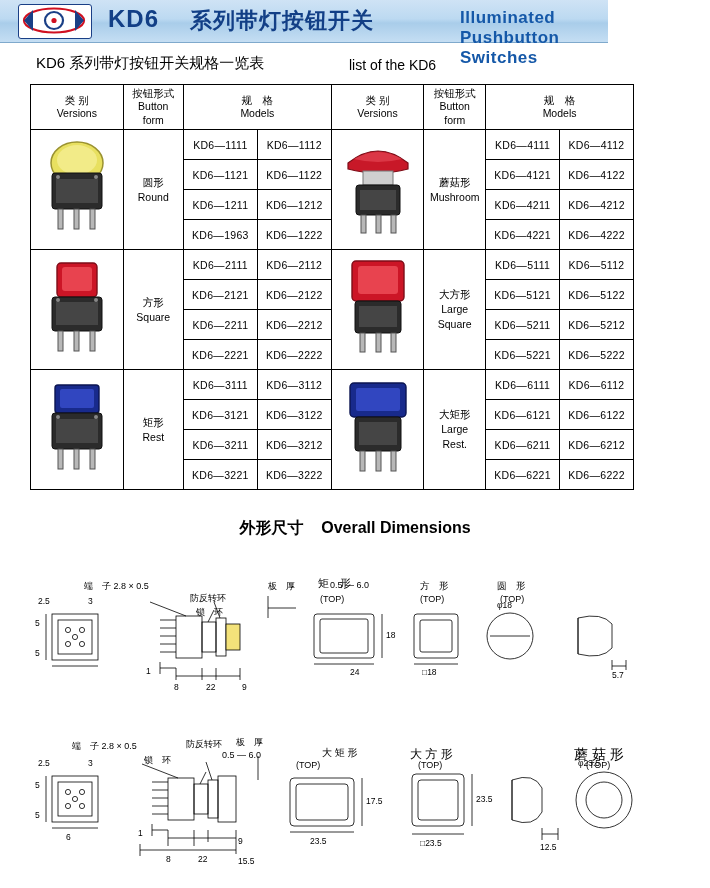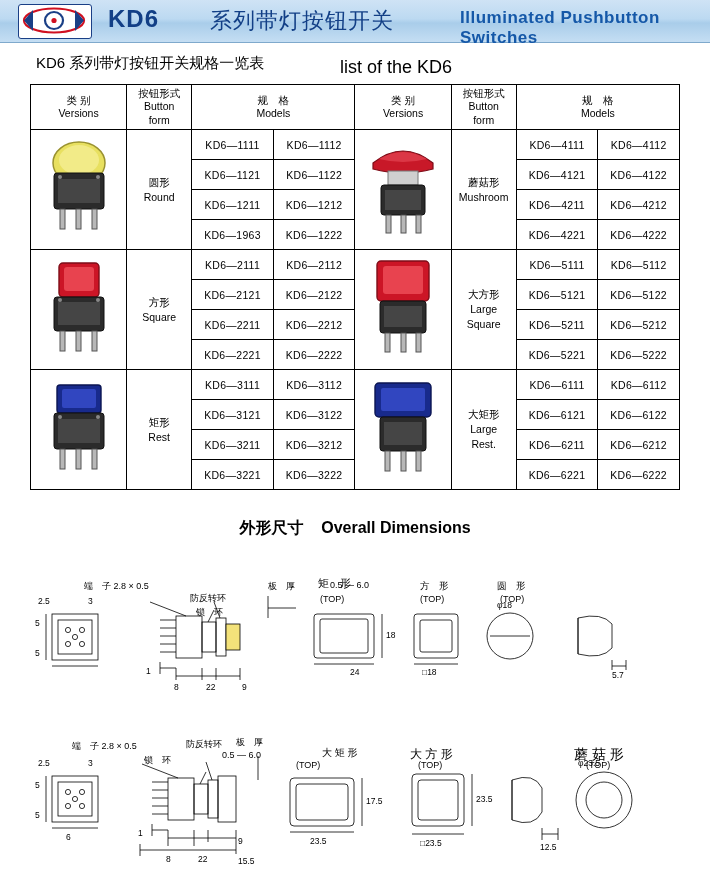--- a/index.html
+++ b/index.html
@@ -6,56 +6,56 @@
   body{
     width:710px;height:888px;
     background:#ffffff;
     font-family:"Liberation Sans", sans-serif;
     color:#000;
     position:relative;
     overflow:hidden;
   }
   
   .header{
-    position:absolute;left:0;top:0;width:710px;height:42px;
+    position:absolute;left:0;top:0;width:608px;height:42px;
     background:linear-gradient(to bottom,#cfe3f5 0%,#bcd9f1 45%,#a9cdea 55%,#c5def3 100%);
     border-bottom:1px solid #7fa9cc;
   }
   .logo{
     position:absolute;left:18px;top:4px;width:72px;height:33px;
     border:1px solid #1a3f86;border-radius:3px;background:#fff;
   }
   .logo svg{display:block;}
   .hdr-code{
     position:absolute;left:108px;top:5px;
     font-size:24px;font-weight:bold;color:#123f86;letter-spacing:1px;
   }
   .hdr-cn{
     position:absolute;left:190px;top:6px;
-    font-size:22px;font-weight:normal;color:#123f86;letter-spacing:1px;margin-left:20px;
+    font-size:22px;font-weight:bold;color:#123f86;letter-spacing:1px;
   }
   .hdr-en{
     position:absolute;left:460px;top:8px;
     font-size:17px;font-weight:bold;color:#1558a8;letter-spacing:.5px;
     font-style:normal;
   }
   
   .sec-title{
     position:absolute;left:36px;top:54px;
     font-size:15px;font-weight:normal;
   }
   .sec-title-en{
-    position:absolute;left:340px;top:57px;
-    font-size:18px;
+    position:absolute;left:349px;top:57px;
+    font-size:14px;
   }
   
   table.spec{
     position:absolute;left:30px;top:84px;
     border-collapse:collapse;
-    width:650px;
+    width:604px;
   }
   table.spec td,table.spec th{
     border:1px solid #000;
     text-align:center;
     vertical-align:middle;
     font-size:10.5px;
     padding:0;
   }
   th.h{
     height:44px;font-weight:normal;line-height:1.25;font-size:11px;

